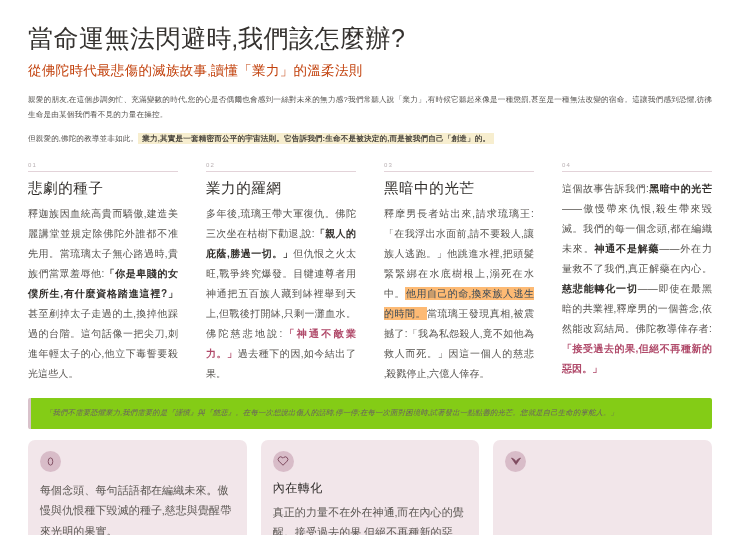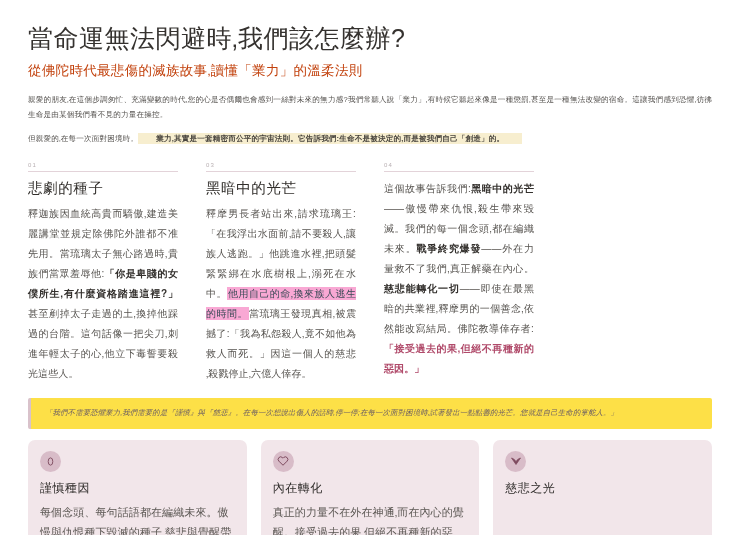--- a/index.html
+++ b/index.html
@@ -48,28 +48,28 @@
     font-size: 7.6px;
     line-height: 1.95;
     color: #55524f;
     letter-spacing: 0.15px;
     text-align: justify;
   }
   .intro-para + .intro-para { margin-top: 9px; }
 
   .hl-cream {
     background: #f7eecf;
-    padding: 1px 18px;
+    padding: 1px 4px;
     color: #4a463f;
     font-weight: bold;
     margin-top: 28px;
   }
 
   .hl-blue {
-    background: #f9a8d4;
+    background: #fdba74;
     padding: 1px 1px;
     color: #3b4a57;
   }
 
   .em-dark { font-weight: bold; color: #33302d; }
   .em-rose { font-weight: bold; color: #b04a6a; }
 
   
   .sections {
     display: grid;
@@ -105,21 +105,21 @@
     font-size: 10px;
     line-height: 2.0;
     color: #56534f;
     text-align: justify;
     letter-spacing: 0.1px;
   }
 
   
   .quote {
     margin-top: 14px;
-    background: #fde047;
+    background: #84cc16;
     border-left: 3px solid #d9c2cb;
     border-radius: 2px;
     padding: 9px 14px;
     font-size: 7.4px;
     line-height: 1.7;
     font-style: italic;
     color: #6a5c63;
     letter-spacing: 0.15px;
   }
 
@@ -178,78 +178,82 @@
 </style>
 </head>
 <body>
 
 <div class="page">
 
   <h1 class="title">當命運無法閃避時‚我們該怎麼辦?</h1>
   <div class="subtitle">從佛陀時代最悲傷的滅族故事‚讀懂「業力」的溫柔法則</div>
 
   <p class="intro-para">親愛的朋友‚在這個步調匆忙、充滿變數的時代‚您的心是否偶爾也會感到一絲對未來的無力感?我們常聽人說「業力」‚有時候它聽起來像是一種懲罰‚甚至是一種無法改變的宿命。這讓我們感到恐懼‚彷彿生命是由某個我們看不見的力量在操控。</p>
-  <p class="intro-para"><span>但親愛的‚在每一次面對困境時。</span><span class="hl-cream">業力‚其實是一套精密而公平的宇宙法則。它告訴我們:生命不是被決定的‚而是被我們自己「創造」的。</span></p>
+  <p class="intro-para"><span>但親愛的‚佛陀的教導並非如此。</span><span class="hl-cream">業力‚其實是一套精密而公平的宇宙法則。它告訴我們:生命不是被決定的‚而是被我們自己「創造」的。</span></p>
 
   <div class="sections">
 
     <div class="section">
       <div class="section-num">01</div>
       <div class="section-rule"></div>
       <h2 class="section-head">悲劇的種子</h2>
       <p class="section-body"><span>釋迦族因血統高貴而驕傲‚建造美麗講堂並規定除佛陀外誰都不准先用。當琉璃太子無心路過時‚貴族們當眾羞辱他:</span><span class="em-dark">「你是卑賤的女僕所生‚有什麼資格踏進這裡?」</span><span>甚至剷掉太子走過的土‚換掉他踩過的台階。這句話像一把尖刀‚刺進年輕太子的心‚他立下毒誓要殺光這些人。</span></p>
     </div>
 
+    <div class="section">
+      <div class="section-num">02</div>
+      <div class="section-rule"></div>
+      <h2 class="section-head">業力的羅網</h2>
+      <p class="section-body"><span>多年後‚琉璃王帶大軍復仇。佛陀三次坐在枯樹下勸退‚說:</span><span class="em-dark">「親人的庇蔭‚勝過一切。」</span><span>但仇恨之火太旺‚戰爭終究爆發。目犍連尊者用神通把五百族人藏到缽裡舉到天上‚但戰後打開缽‚只剩一灘血水。佛陀慈悲地說:</span><span class="em-rose">「神通不敵業力。」</span><span>過去種下的因‚如今結出了果。</span></p>
+    </div>
 
     <div class="section">
       <div class="section-num">03</div>
       <div class="section-rule"></div>
       <h2 class="section-head">黑暗中的光芒</h2>
       <p class="section-body"><span>釋摩男長者站出來‚請求琉璃王:「在我浮出水面前‚請不要殺人‚讓族人逃跑。」他跳進水裡‚把頭髮緊緊綁在水底樹根上‚溺死在水中。</span><span class="hl-blue">他用自己的命‚換來族人逃生的時間。</span><span>當琉璃王發現真相‚被震撼了:「我為私怨殺人‚竟不如他為救人而死。」因這一個人的慈悲‚殺戮停止‚六億人倖存。</span></p>
     </div>
 
     <div class="section">
       <div class="section-num">04</div>
       <div class="section-rule"></div>
-      <p class="section-body"><span>這個故事告訴我們:</span><span class="em-dark">黑暗中的光芒</span><span>——傲慢帶來仇恨‚殺生帶來毀滅。我們的每一個念頭‚都在編織未來。</span><span class="em-dark">戰爭終究爆發</span><span>——外在力量救不了我們‚真正解藥在內心。</span><span class="em-dark">慈悲能轉化一切</span><span>——即使在最黑暗的共業裡‚釋摩男的一個善念‚依然能改寫結局。佛陀教導倖存者:</span><span class="em-rose">「接受過去的果‚但絕不再種新的惡因。」</span></p>
+      <p class="section-body"><span>這個故事告訴我們:</span><span class="em-dark">黑暗中的光芒</span><span>——傲慢帶來仇恨‚殺生帶來毀滅。我們的每一個念頭‚都在編織未來。</span><span class="em-dark">神通不是解藥</span><span>——外在力量救不了我們‚真正解藥在內心。</span><span class="em-dark">慈悲能轉化一切</span><span>——即使在最黑暗的共業裡‚釋摩男的一個善念‚依然能改寫結局。佛陀教導倖存者:</span><span class="em-rose">「接受過去的果‚但絕不再種新的惡因。」</span></p>
     </div>
 
   </div>
 
   <div class="quote">「我們不需要恐懼業力‚我們需要的是『謹慎』與『慈悲』。在每一次想說出傷人的話時‚停一停;在每一次面對困境時‚試著發出一點點善的光芒。您就是自己生命的掌舵人。」</div>
 
   <div class="cards">
 
     <div class="card">
       <div class="card-icon">
         <svg width="11" height="11" viewBox="0 0 24 24" fill="none" stroke="#7d4a5e" stroke-width="2">
           <ellipse cx="12" cy="12" rx="5" ry="8"></ellipse>
         </svg>
       </div>
-      <div class="card-title">謹慎種因</div>
       <div class="card-text">每個念頭、每句話語都在編織未來。傲慢與仇恨種下毀滅的種子‚慈悲與覺醒帶來光明的果實。</div>
     </div>
 
     <div class="card">
       <div class="card-icon">
         <svg width="12" height="12" viewBox="0 0 24 24" fill="none" stroke="#7d4a5e" stroke-width="2">
           <path d="M12 20.5 3.8 12.3a5 5 0 1 1 7.1-7.1l1.1 1.1 1.1-1.1a5 5 0 1 1 7.1 7.1z"></path>
         </svg>
       </div>
       <div class="card-title">內在轉化</div>
       <div class="card-text">真正的力量不在外在神通‚而在內心的覺醒。接受過去的果‚但絕不再種新的惡因。</div>
     </div>
 
     <div class="card">
       <div class="card-icon">
         <svg width="12" height="12" viewBox="0 0 24 24" fill="#7d4a5e" stroke="#7d4a5e" stroke-width="1.5" stroke-linejoin="round">
           <path d="M12 19 3 6c3 1 6.5 3 9 7 2.5-4 6-6 9-7z"></path>
         </svg>
       </div>
-      <div class="card-title">慈悲之光</div>
     </div>
 
   </div>
 
   <div class="footer">
     <div class="footer-line1">願我們都能在因果的洪流中‚穩穩地駛向光明的彼岸。</div>
 
   </div>
 
 </div>

